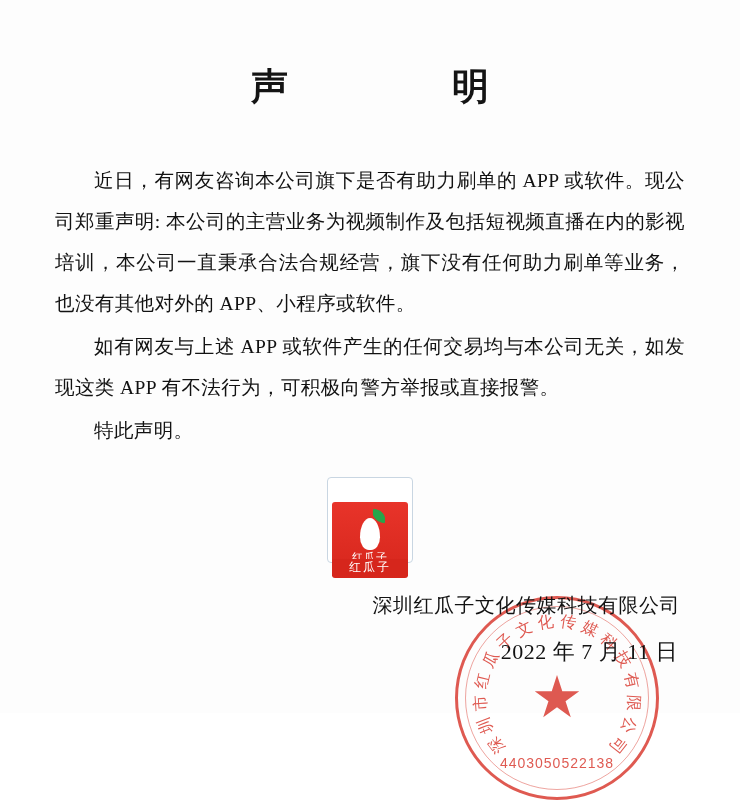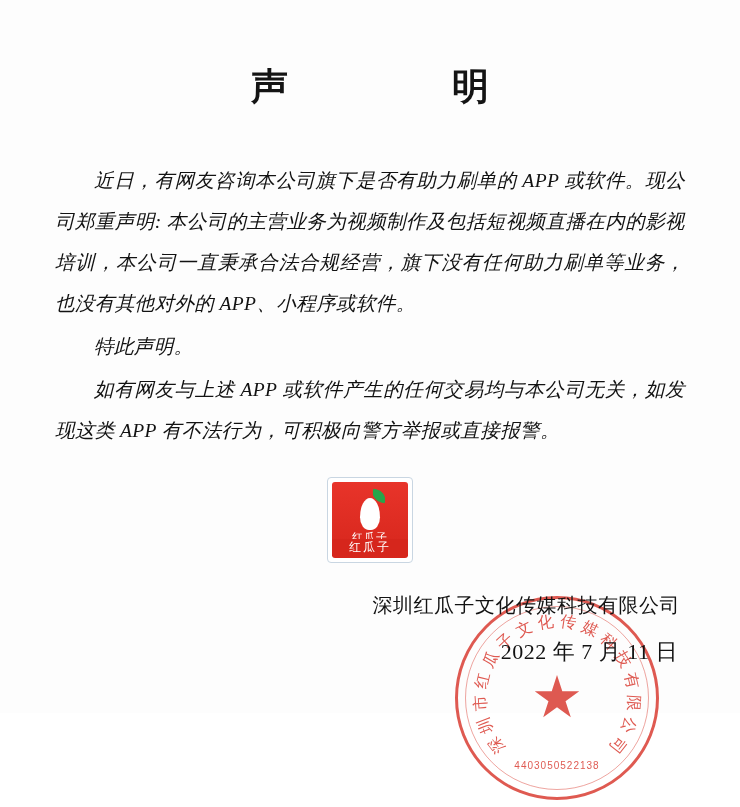--- a/index.html
+++ b/index.html
@@ -39,21 +39,20 @@
     font-size: 19.5px;
     line-height: 41px;
     text-align: justify;
     text-justify: inter-ideograph;
     color: #121212;
     margin: 0 0 2px 0;
     letter-spacing: 0.4px;
   }
   .para.indent {
     text-indent: 39px;
-    font-style: italic;
   }
   .para.note {
     font-style: italic;
     text-indent: 39px;
   }
   .logo-wrap {
     margin-top: 26px;
     display: flex;
     justify-content: center;
   }
@@ -67,20 +66,21 @@
     padding: 4px;
     position: relative;
   }
   .logo-inner {
     width: 100%;
     height: 100%;
     background: linear-gradient(180deg, #e8342a 0%, #d6261c 100%);
     border-radius: 3px;
     position: relative;
     overflow: hidden;
+    margin-top: 20px;
   }
   .logo-seed {
     position: absolute;
     left: 50%;
     top: 16px;
     transform: translateX(-50%);
     width: 20px;
     height: 32px;
     background: #ffffff;
     border-radius: 50% 50% 45% 45% / 60% 60% 40% 40%;
@@ -184,37 +184,37 @@
     font-family: "Liberation Serif", serif;
     transform-origin: 0 0;
     white-space: nowrap;
   }
   .seal-sub-text {
     position: absolute;
     left: 0;
     right: 0;
     bottom: 26px;
     text-align: center;
-    font-size: 10px;
+    font-size: 14px;
     letter-spacing: 1px;
     font-family: "Liberation Sans", sans-serif;
     color: #d8362c;
   }
 </style>
 </head>
 <body>
 
 <div class="page">
 
   <div class="doc-title">声　　明</div>
 
   <div class="body-block">
     <p class="para indent">近日，有网友咨询本公司旗下是否有助力刷单的 APP 或软件。现公司郑重声明: 本公司的主营业务为视频制作及包括短视频直播在内的影视培训，本公司一直秉承合法合规经营，旗下没有任何助力刷单等业务，也没有其他对外的 APP、小程序或软件。</p>
+    <p class="para indent">如有网友与上述 APP 或软件产生的任何交易均与本公司无关，如发现这类 APP 有不法行为，可积极向警方举报或直接报警。</p>
     <p class="para indent">特此声明。</p>
-    <p class="para indent">如有网友与上述 APP 或软件产生的任何交易均与本公司无关，如发现这类 APP 有不法行为，可积极向警方举报或直接报警。</p>
   </div>
 
   <div class="logo-wrap">
     <div class="logo">
       <div class="logo-inner">
         <div class="logo-seed"></div>
         <div class="logo-leaf"></div>
         <div class="logo-word">红瓜子</div>
         <div class="logo-caption">红瓜子</div>
       </div>

